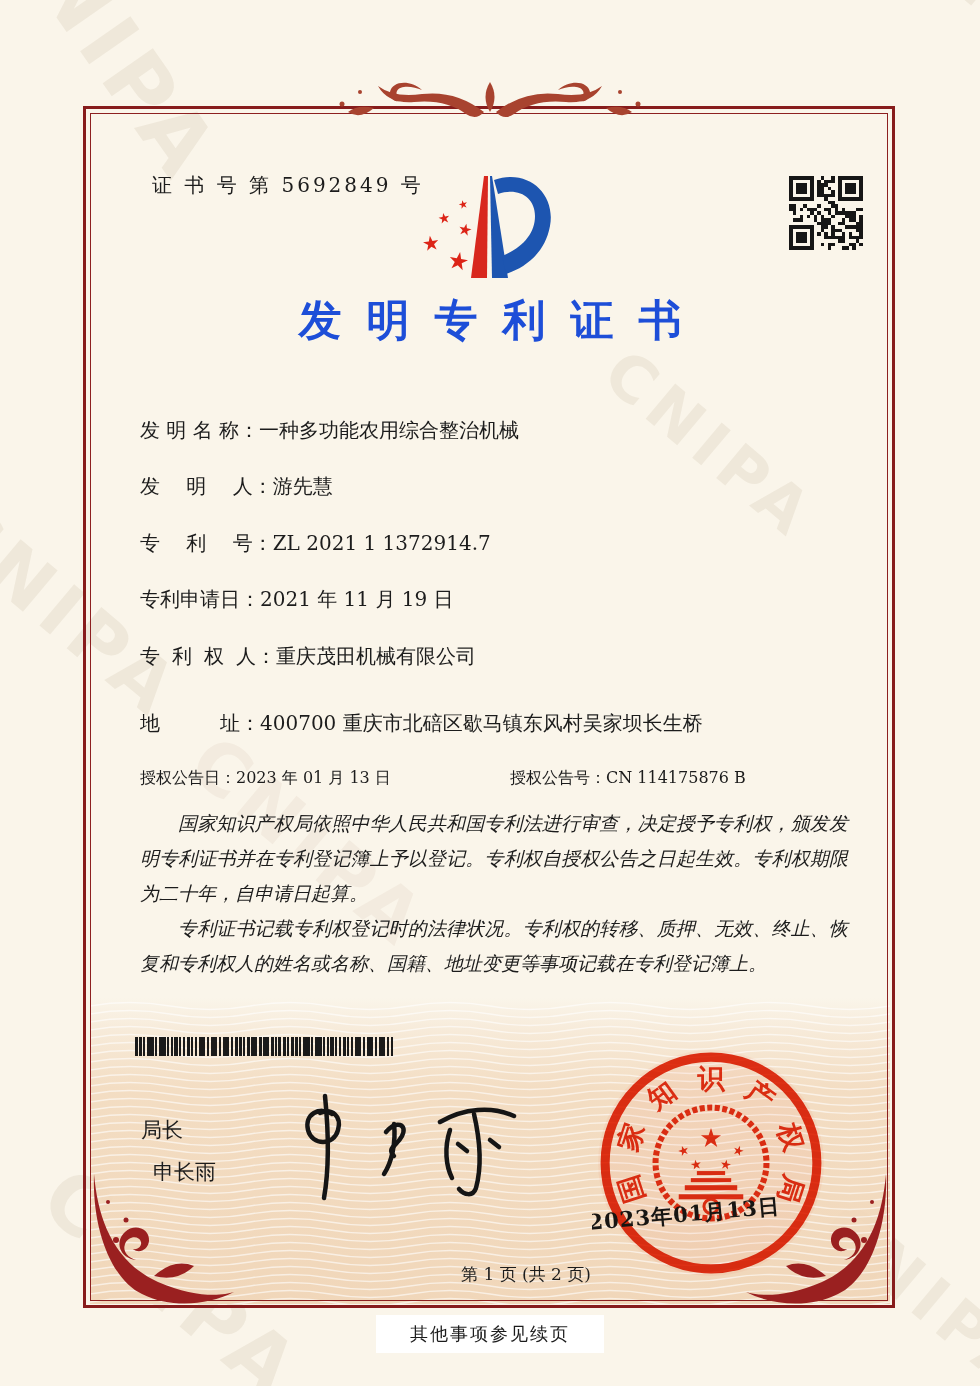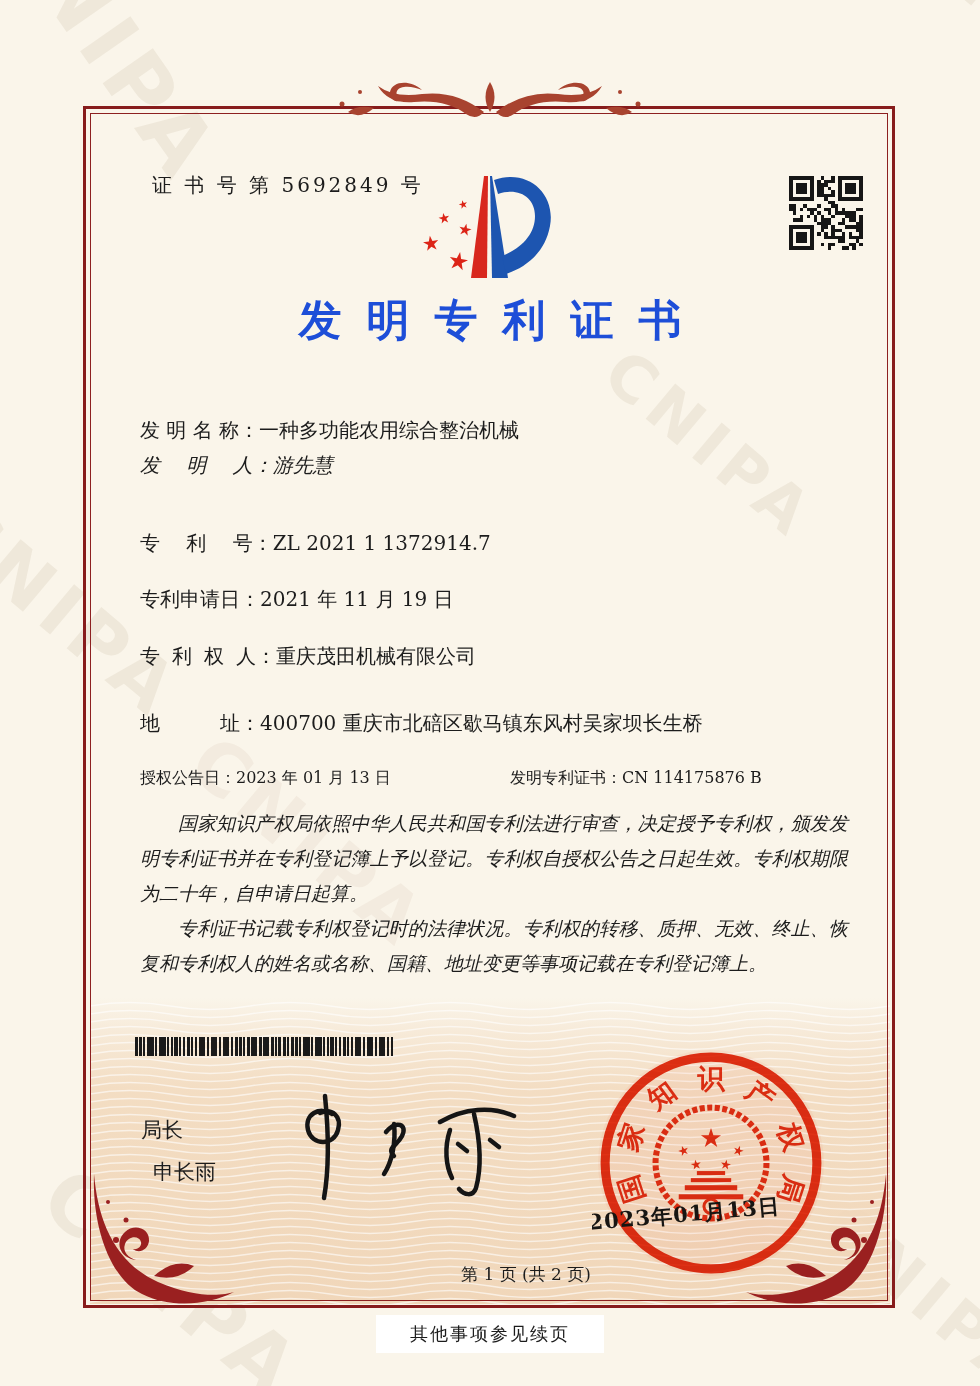--- a/index.html
+++ b/index.html
@@ -32,21 +32,21 @@
   .qr{position:absolute;left:789px;top:176px;width:74px;height:74px;display:grid;
       grid-template-columns:repeat(21,1fr);grid-auto-rows:1fr;z-index:5;}
   .qr .on{background:#161616;}
   .fp{position:absolute;width:25px;height:25px;border:4px solid #161616;box-sizing:border-box;}
   .fp::after{content:'';position:absolute;inset:3px;background:#161616;}
   .fp1{left:0;top:0;} .fp2{right:0;top:0;} .fp3{left:0;bottom:0;}
   .title{position:absolute;left:0;top:292px;width:980px;text-align:center;font-size:43px;
          font-weight:700;letter-spacing:25px;text-indent:25px;color:#1d4ed8;z-index:5;}
   
   .field{position:absolute;left:140px;font-size:20px;z-index:5;white-space:nowrap;}
-  .f0{top:417px;text-align:center;} .f1{top:452px;font-style:italic;} .f2{top:530px;} .f3{top:586px;} .f4{top:643px;font-family:Liberation Mono, monospace;} .f5{top:710px;}
+  .f0{top:417px;text-align:center;} .f1{top:473px;} .f2{top:530px;} .f3{top:586px;} .f4{top:643px;font-family:Liberation Mono, monospace;} .f5{top:710px;}
   .grant{position:absolute;left:140px;top:768px;width:716px;font-size:16px;z-index:5;white-space:nowrap;}
   .grant .gno{position:absolute;left:370px;top:0;}
   .paras{position:absolute;left:140px;top:806px;width:708px;font-size:19px;line-height:35px;
          text-align:justify;z-index:5;}
   .paras p{margin:0;text-indent:2em;font-style:italic;}
   
   .barcode{position:absolute;left:135px;top:1037px;width:258px;height:19px;z-index:5;
     background-image:
       repeating-linear-gradient(90deg,#1a1a1a 0 2px,transparent 2px 4px),
       repeating-linear-gradient(90deg,#1a1a1a 0 1px,transparent 1px 6px),
@@ -589,21 +589,21 @@
 
   <div class="field f0"><span>发 明 名 称：</span><span>一种多功能农用综合整治机械</span></div>
   <div class="field f1"><span>发　 明　 人：</span><span>游先慧</span></div>
   <div class="field f2"><span>专　 利　 号：</span><span>ZL 2021 1 1372914.7</span></div>
   <div class="field f3"><span>专利申请日：</span><span>2021 年 11 月 19 日</span></div>
   <div class="field f4"><span>专 利 权 人：</span><span>重庆茂田机械有限公司</span></div>
   <div class="field f5"><span>地　　　址：</span><span>400700  重庆市北碚区歇马镇东风村吴家坝长生桥</span></div>
 
   <div class="grant">
     <span>授权公告日：</span><span>2023 年 01 月 13 日</span>
-    <span class="gno"><span>发明专利证书：</span><span>CN 114175876 B</span></span>
+    <span class="gno"><span>授权公告号：</span><span>CN 114175876 B</span></span>
   </div>
 
   <div class="paras">
     <p>国家知识产权局依照中华人民共和国专利法进行审查，决定授予专利权，颁发发明专利证书并在专利登记簿上予以登记。专利权自授权公告之日起生效。专利权期限为二十年，自申请日起算。</p>
     <p>专利证书记载专利权登记时的法律状况。专利权的转移、质押、无效、终止、恢复和专利权人的姓名或名称、国籍、地址变更等事项记载在专利登记簿上。</p>
   </div>
 
   <div class="barcode"></div>
 
   <div class="sig-title">局长</div>

